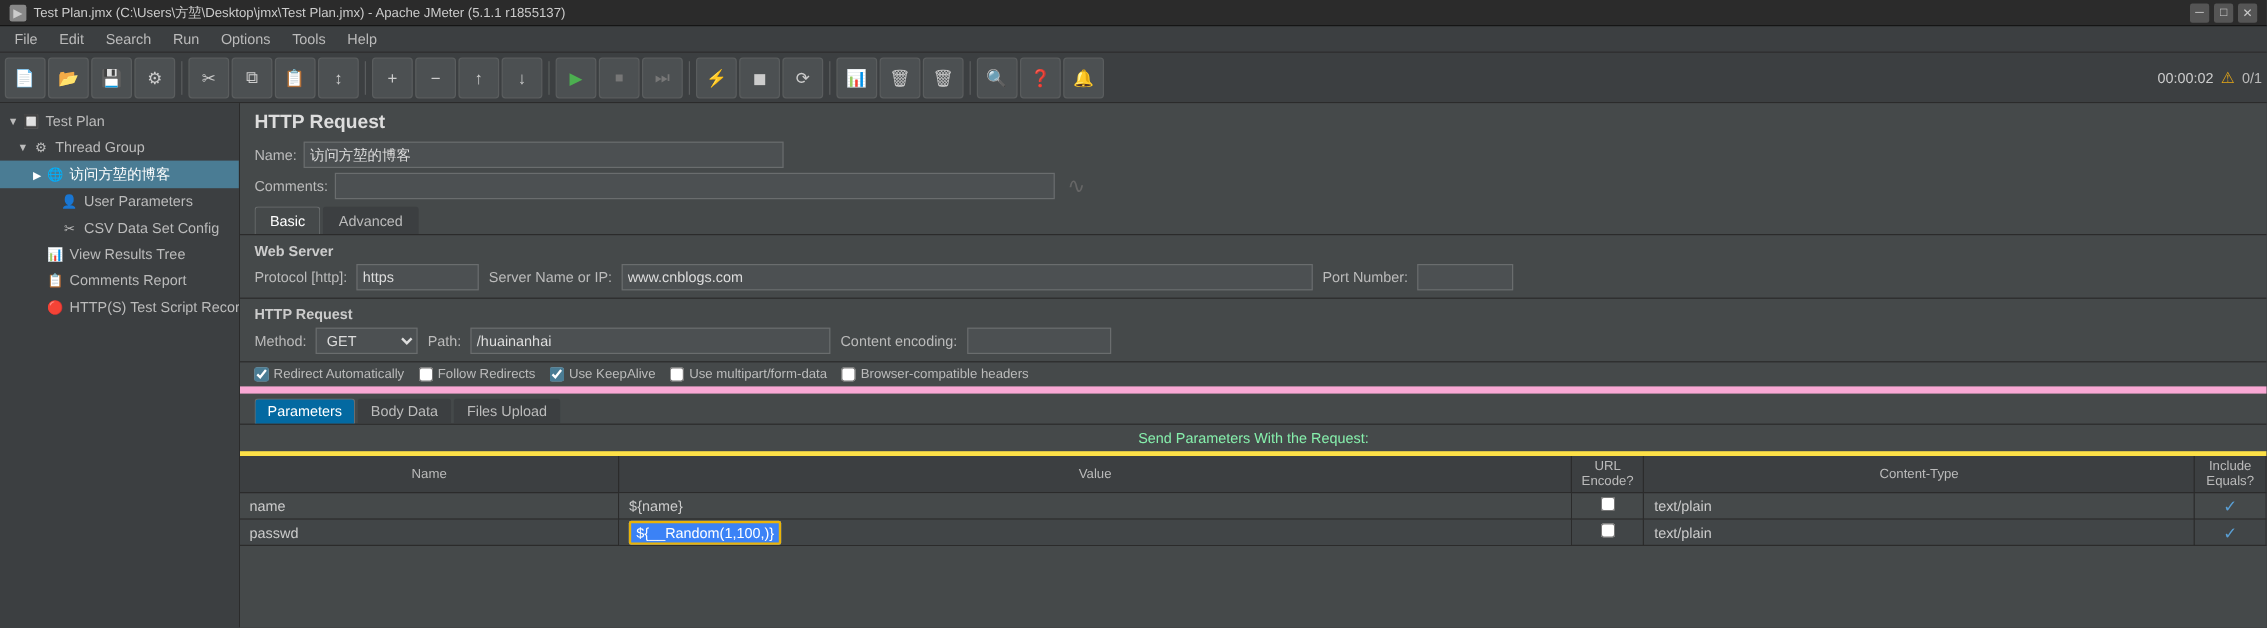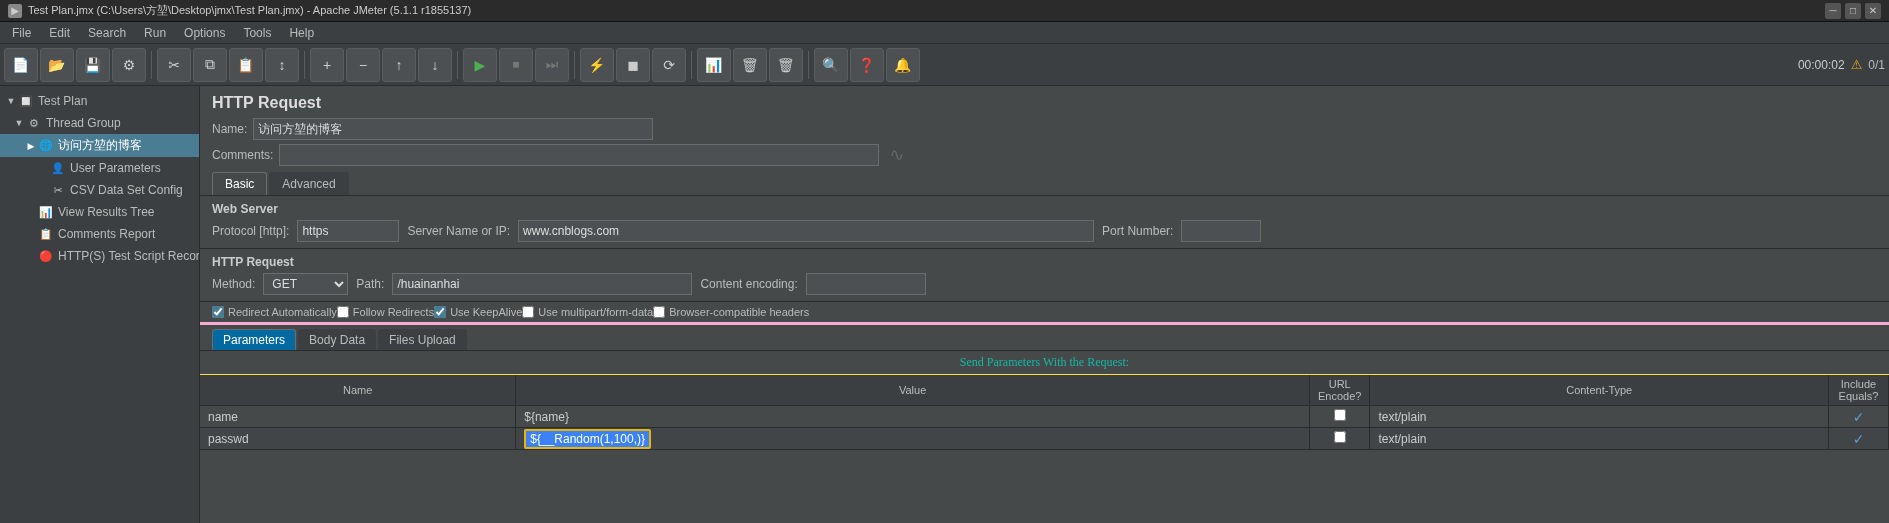--- a/index.html
+++ b/index.html
@@ -221,23 +221,23 @@
       border: 1px solid #6a6d6e;
       color: #ddd;
       font-size: 12px;
       padding: 2px 4px;
       height: 22px;
       outline: none;
     }
 
     
     .checkbox-row {
-      display: flex; align-items: center; gap: 0;
+      display: flex; align-items: center; gap: 12px;
       padding: 4px 12px;
-      border-bottom: 3px solid #f9a8d4;
+      border-bottom: 6px solid #f9a8d4;
       font-size: 11px; color: #bbb;
     }
     .checkbox-item {
       display: flex; align-items: center; gap: 4px;
     }
     input[type=checkbox] {
       width: 12px; height: 12px;
       cursor: pointer;
       accent-color: #4a7c94;
     }
@@ -268,23 +268,22 @@
 
     
     .params-container {
       flex: 1;
       overflow: auto;
     }
     .send-params-header {
       text-align: center;
       padding: 4px;
       font-size: 12px;
-      color: #14b8a6;
-      border-bottom: 1px solid #fde047;
-      font-family: Liberation Serif, serif;
+      color: #86efac;
+      border-bottom: 4px solid #fde047;
     }
     .params-table {
       width: 100%;
       border-collapse: collapse;
     }
     .params-table th {
       background: #3c3f41;
       color: #bbb;
       font-size: 11px;
       font-weight: normal;

